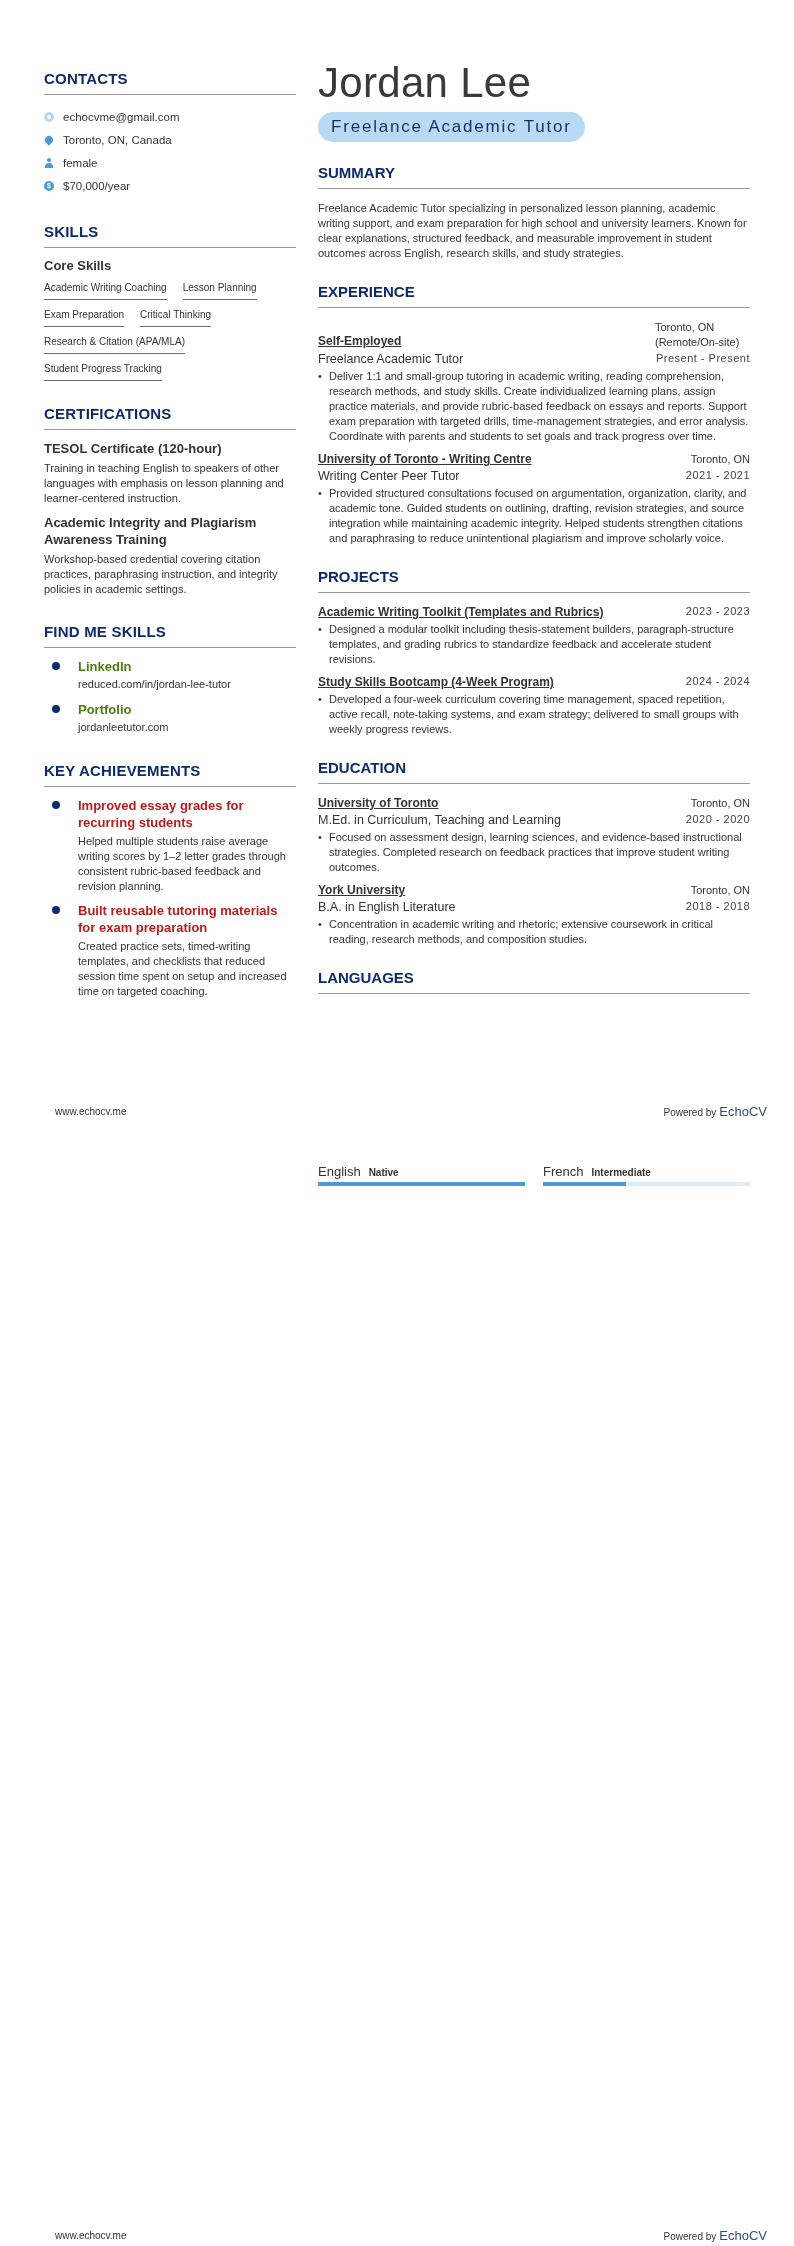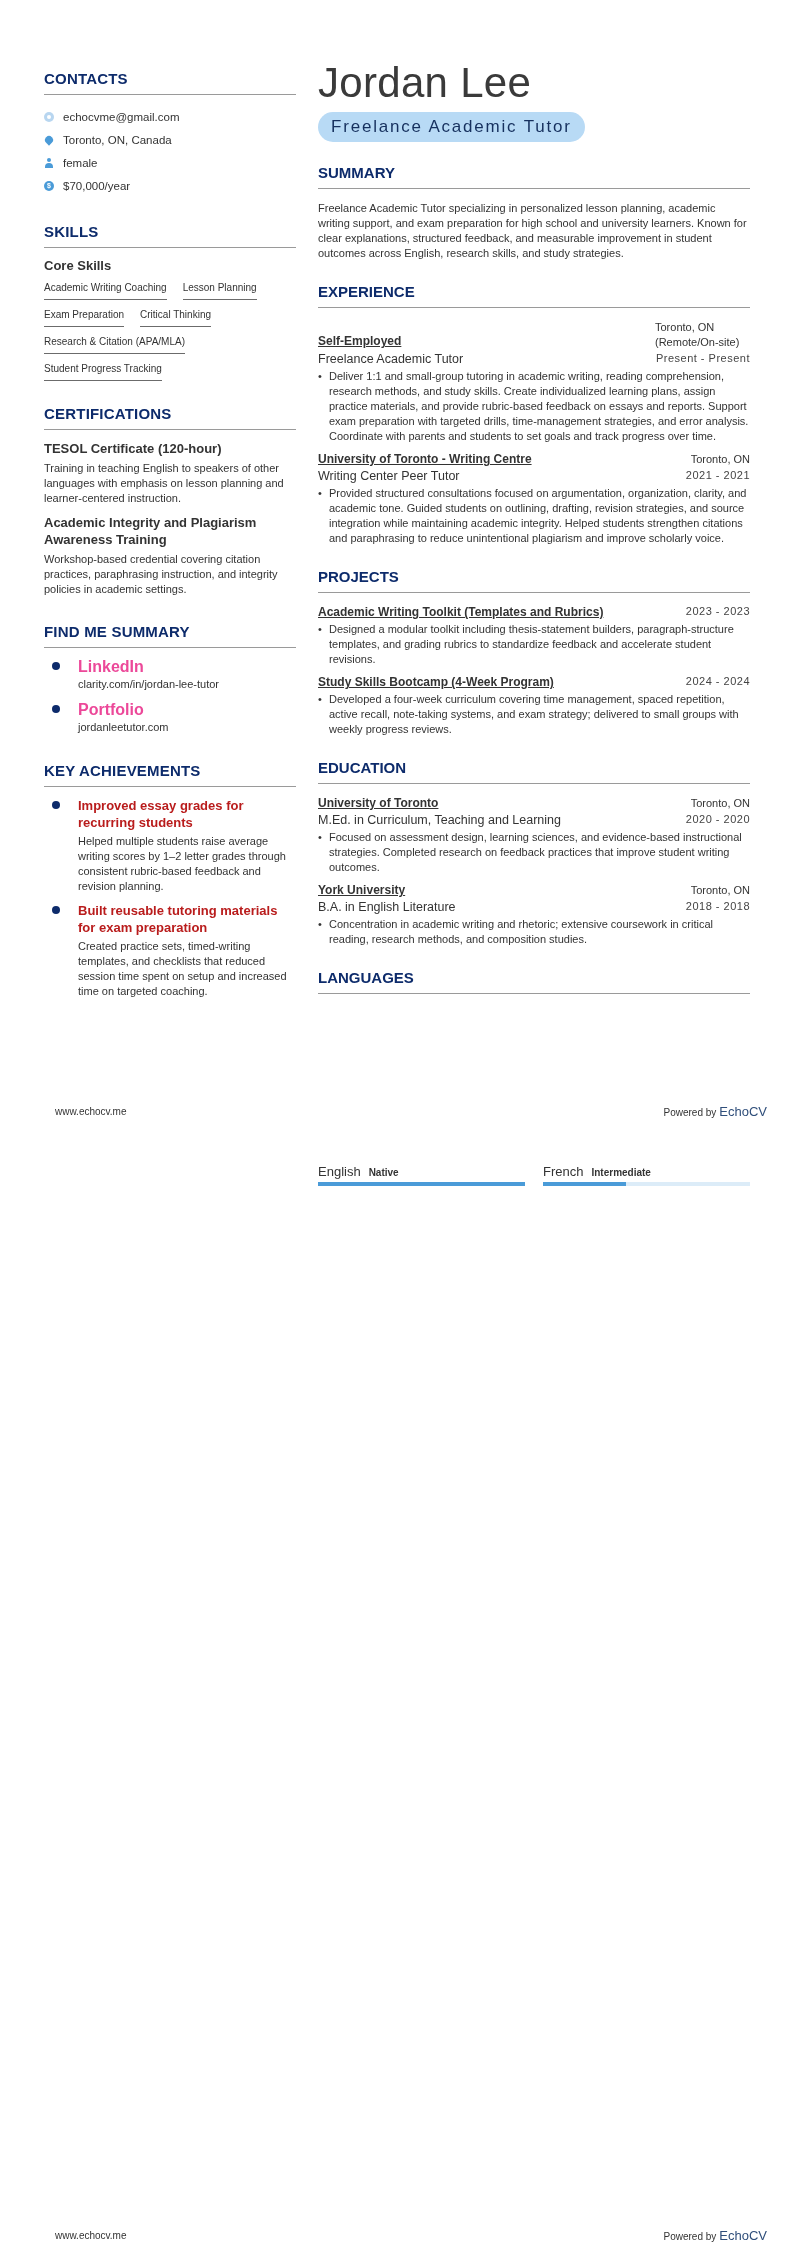--- a/index.html
+++ b/index.html
@@ -22,21 +22,21 @@
   .contact-icon.mail::after { content: ""; position: absolute; left: 3px; top: 3px; width: 4px; height: 4px; border-radius: 50%; background: #ffffff; }
   .sub-title { font-weight: bold; font-size: 13px; color: #333; margin-bottom: 6px; }
   .skills-wrap { display: flex; flex-wrap: wrap; }
   .skill-chip { font-size: 10px; color: #333; padding: 3px 0 6px 0; border-bottom: 1.5px solid #6b6b6b; margin-right: 16px; margin-bottom: 6px; }
 
   .cert-title { font-weight: bold; font-size: 13px; color: #333; line-height: 17px; margin-bottom: 4px; }
   .cert-desc { font-size: 11px; color: #333; line-height: 15px; margin-bottom: 8px; }
 
   .online-item { display: flex; margin-bottom: 8px; }
   .bullet-dot { width: 8px; height: 8px; border-radius: 50%; background: #0d2b6b; margin: 4px 18px 0 8px; flex-shrink: 0; }
-  .online-label { font-weight: bold; font-size: 16px; color: #ec4899; line-height: 17px; }
+  .online-label { font-weight: bold; font-size: 13px; color: #4d7c0f; line-height: 17px; }
   .online-url { font-size: 11px; color: #333; line-height: 18px; }
 
   .ach-item { display: flex; margin-bottom: 8px; }
   .ach-title { font-weight: bold; font-size: 13px; color: #b91c1c; line-height: 17px; margin-bottom: 3px; }
   .ach-desc { font-size: 11px; color: #333; line-height: 15px; }
 
   
   .right { position: absolute; left: 318px; top: 58px; width: 432px; }
   .name { font-size: 42px; color: #3a3a3a; font-weight: normal; letter-spacing: 0.3px; line-height: 50px; }
   .title-pill { display: inline-block; background: #b8daf5; color: #16305e; font-size: 17px; letter-spacing: 1.8px; padding: 5px 13px; border-radius: 16px; margin-top: 4px; }
@@ -114,26 +114,26 @@
       <div class="sec-title">CERTIFICATIONS</div>
       <div class="cert-title">TESOL Certificate (120-hour)</div>
       <div class="cert-desc">Training in teaching English to speakers of other languages with emphasis on lesson planning and learner-centered instruction.</div>
       <div class="cert-title">Academic Integrity and Plagiarism Awareness Training</div>
       <div class="cert-desc">Workshop-based credential covering citation practices, paraphrasing instruction, and integrity policies in academic settings.</div>
     </div>
 
     <div style="height:18px"></div>
 
     <div>
-      <div class="sec-title">FIND ME SUMMARY</div>
+      <div class="sec-title">FIND ME SKILLS</div>
       <div class="online-item">
         <span class="bullet-dot"></span>
         <div>
           <div class="online-label">LinkedIn</div>
-          <div class="online-url">clarity.com/in/jordan-lee-tutor</div>
+          <div class="online-url">reduced.com/in/jordan-lee-tutor</div>
         </div>
       </div>
       <div class="online-item">
         <span class="bullet-dot"></span>
         <div>
           <div class="online-label">Portfolio</div>
           <div class="online-url">jordanleetutor.com</div>
         </div>
       </div>
     </div>

